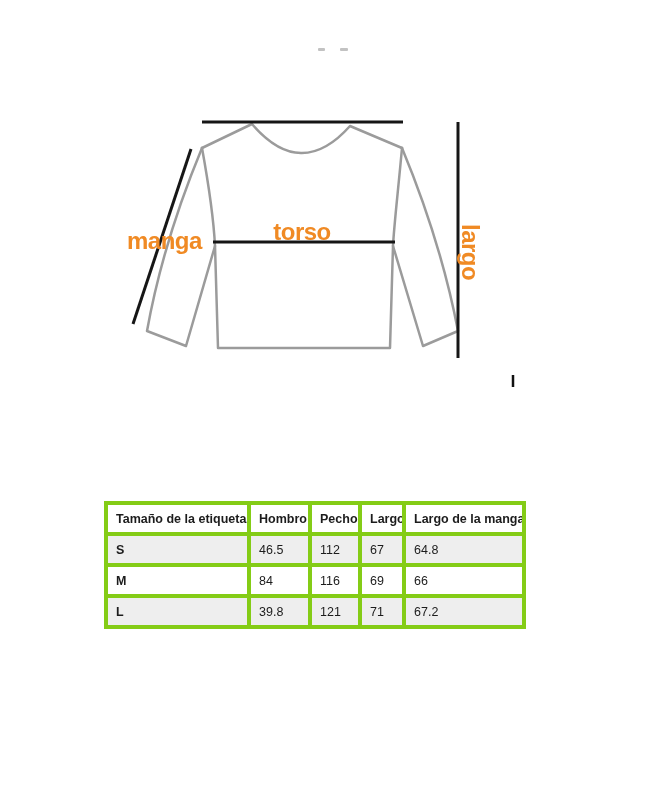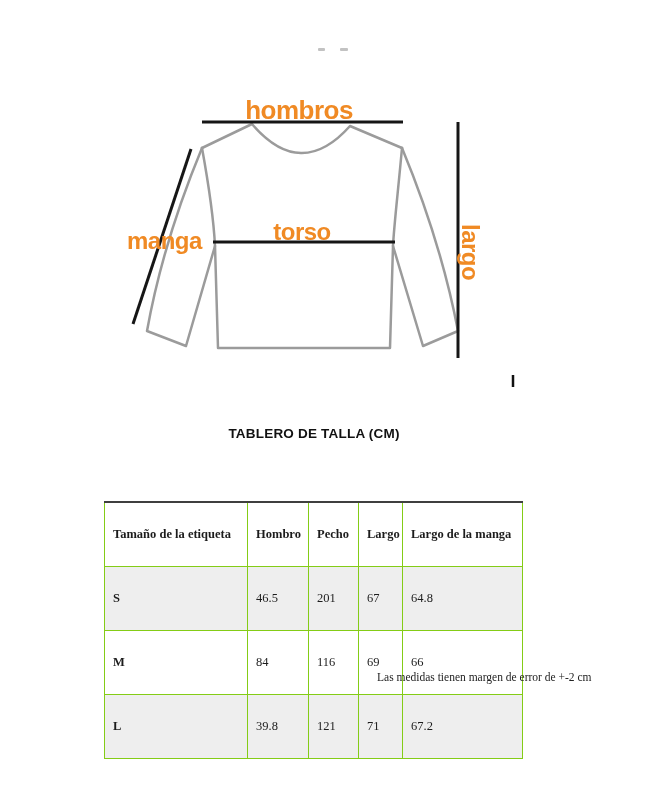--- a/index.html
+++ b/index.html
@@ -48,27 +48,27 @@
   table.size-table{
     position:absolute;left:104px;top:501px;
     width:418px;
     border-collapse:collapse;
     table-layout:fixed;
     font-size:12.5px;color:#1c1c1c;
     border:1px solid #a8a8a8;
     border-top:2px solid #3f3f3f;
   }
   table.size-table th,table.size-table td{
-    border:1px solid #84cc16;
-    padding:22px 8px;
+    border:4px solid #84cc16;
+    padding:4px 8px;
     height:19px;
     text-align:left;
     vertical-align:middle;
     font-weight:normal;
-    overflow:hidden;white-space:nowrap;font-family:Liberation Serif, serif;
+    overflow:hidden;white-space:nowrap;
   }
   table.size-table th{font-weight:bold;background:#ffffff;}
   table.size-table td.size-col{font-weight:bold;}
   tr.row-shaded td{background:#eeeeee;}
   tr.row-plain td{background:#ffffff;}
   col.c1{width:143px;}col.c2{width:61px;}col.c3{width:50px;}col.c4{width:44px;}col.c5{width:120px;}
 
   .tolerance-note{
     position:absolute;left:377px;top:671px;width:220px;
     font-family:"Liberation Serif",serif;
@@ -95,26 +95,24 @@
 
     <g stroke="#161616" stroke-width="3" fill="none">
       <path d="M 202,122 H 403"></path>
       <path d="M 213,242 H 395"></path>
       <path d="M 191,149 L 133,324"></path>
       <path d="M 458,122 V 358"></path>
     </g>
     <path d="M 513,375 V 387" stroke="#111" stroke-width="2.5" fill="none"></path>
   </svg>
 
-  <div class="diagram-label lbl-hombros">hombros</div>
   <div class="diagram-label lbl-torso">torso</div>
   <div class="diagram-label lbl-manga">manga</div>
   <div class="diagram-label lbl-largo">largo</div>
 
-  <div class="board-title">TABLERO DE TALLA (CM)</div>
 
   <table class="size-table">
     <colgroup>
         <col class="c1">
         <col class="c2">
         <col class="c3">
         <col class="c4">
         <col class="c5">
       </colgroup>
     <thead>
@@ -123,36 +121,35 @@
         <th>Hombro</th>
         <th>Pecho</th>
         <th>Largo</th>
         <th>Largo de la manga</th>
       </tr>
     </thead>
     <tbody>
       <tr class="row-shaded">
         <td class="size-col">S</td>
         <td>46.5</td>
-        <td>201</td>
+        <td>112</td>
         <td>67</td>
         <td>64.8</td>
       </tr>
       <tr class="row-plain">
         <td class="size-col">M</td>
         <td>84</td>
         <td>116</td>
         <td>69</td>
         <td>66</td>
       </tr>
       <tr class="row-shaded">
         <td class="size-col">L</td>
         <td>39.8</td>
         <td>121</td>
         <td>71</td>
         <td>67.2</td>
       </tr>
     </tbody>
   </table>
 
-  <div class="tolerance-note">Las medidas tienen margen de error de +-2 cm</div>
 
 </div>
 
 </body></html>

